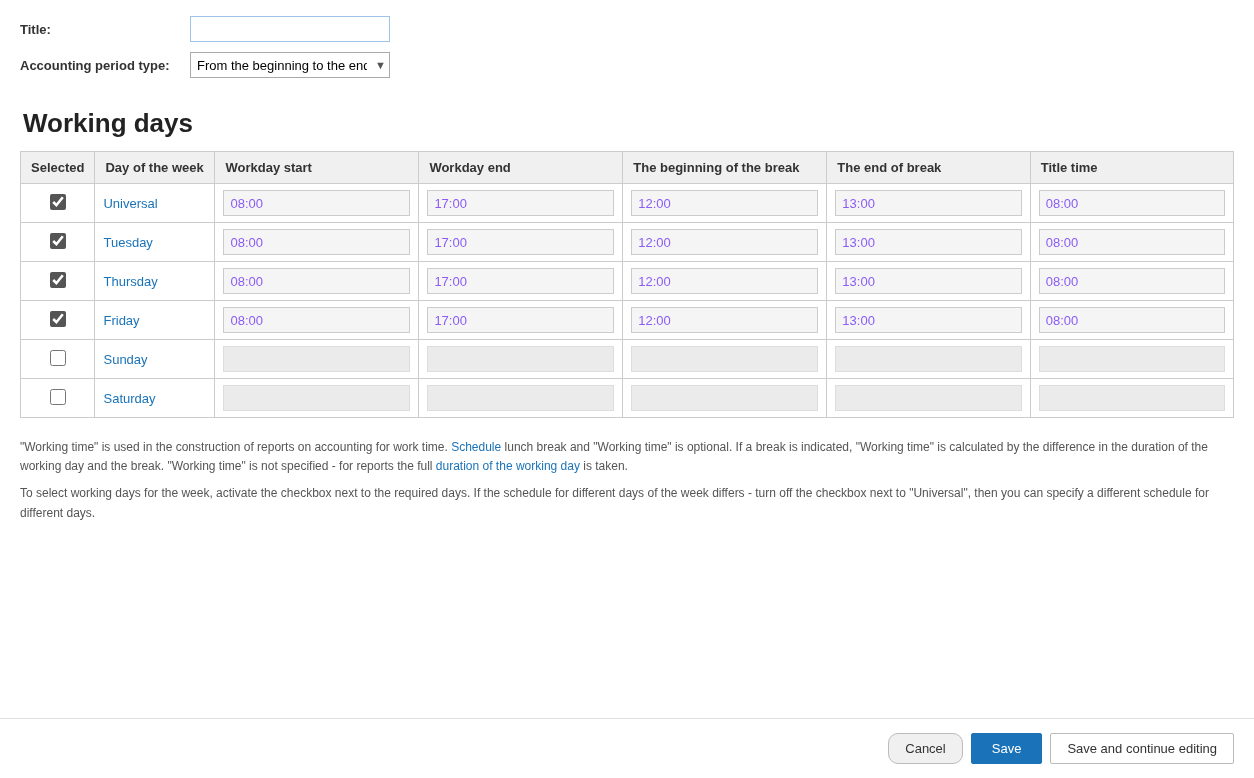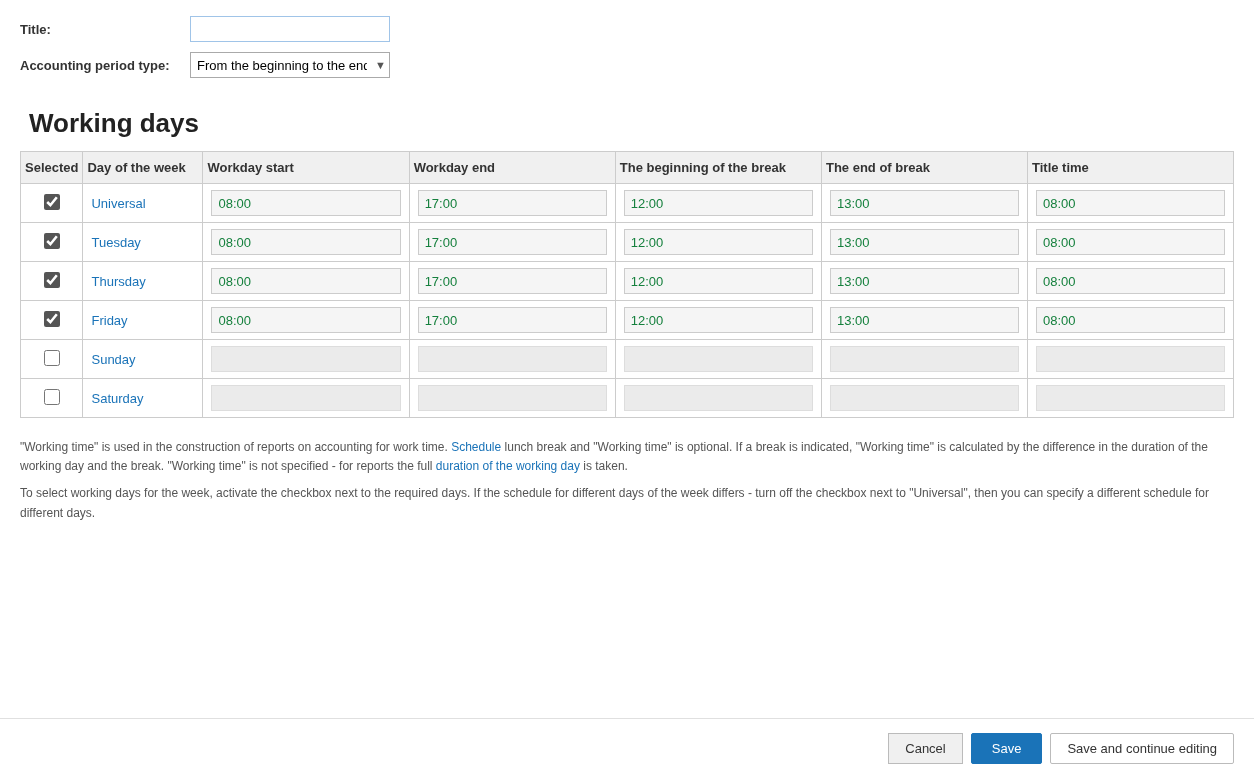--- a/index.html
+++ b/index.html
@@ -53,35 +53,35 @@
       right: 4px;
       top: 50%;
       transform: translateY(-50%);
       pointer-events: none;
       color: #555;
       font-size: 11px;
     }
     .section-title {
       font-size: 26px;
       font-weight: bold;
-      margin: 10px 0 12px 9px;
+      margin: 10px 0 12px 3px;
       color: #222;
     }
     table {
       width: calc(100% - 40px);
       margin: 0 20px;
       border-collapse: collapse;
       border: 1px solid #ccc;
     }
     thead tr {
       background: #f0f0f0;
     }
     th {
       border: 1px solid #ccc;
-      padding: 8px 4px;
+      padding: 8px 10px;
       text-align: left;
       font-weight: bold;
       font-size: 13px;
     }
     td {
       border: 1px solid #ccc;
       padding: 6px 8px;
       vertical-align: middle;
     }
     .td-selected {
@@ -95,21 +95,21 @@
       color: #1a73b8;
       text-decoration: none;
       font-size: 13px;
     }
     .time-input {
       width: 100%;
       border: 1px solid #ccc;
       padding: 4px 6px;
       font-size: 13px;
       background: #f5f5f5;
-      color: #15803d;
+      color: #8b5cf6;
       height: 26px;
     }
     .time-input:disabled {
       background: #ebebeb;
       color: #999;
       border: 1px solid #ddd;
     }
     input[type="checkbox"] {
       width: 16px;
       height: 16px;
@@ -141,21 +141,21 @@
       border-top: 1px solid #e0e0e0;
       background: #fff;
     }
     .btn-cancel {
       background: #f0f0f0;
       border: 1px solid #bbb;
       padding: 7px 16px;
       font-size: 13px;
       cursor: pointer;
       color: #333;
-      border-radius: 0;
+      border-radius: 10px;
     }
     .btn-save {
       background: #1a73b8;
       border: 1px solid #1a73b8;
       padding: 7px 20px;
       font-size: 13px;
       cursor: pointer;
       color: #fff;
       border-radius: 2px;
     }

